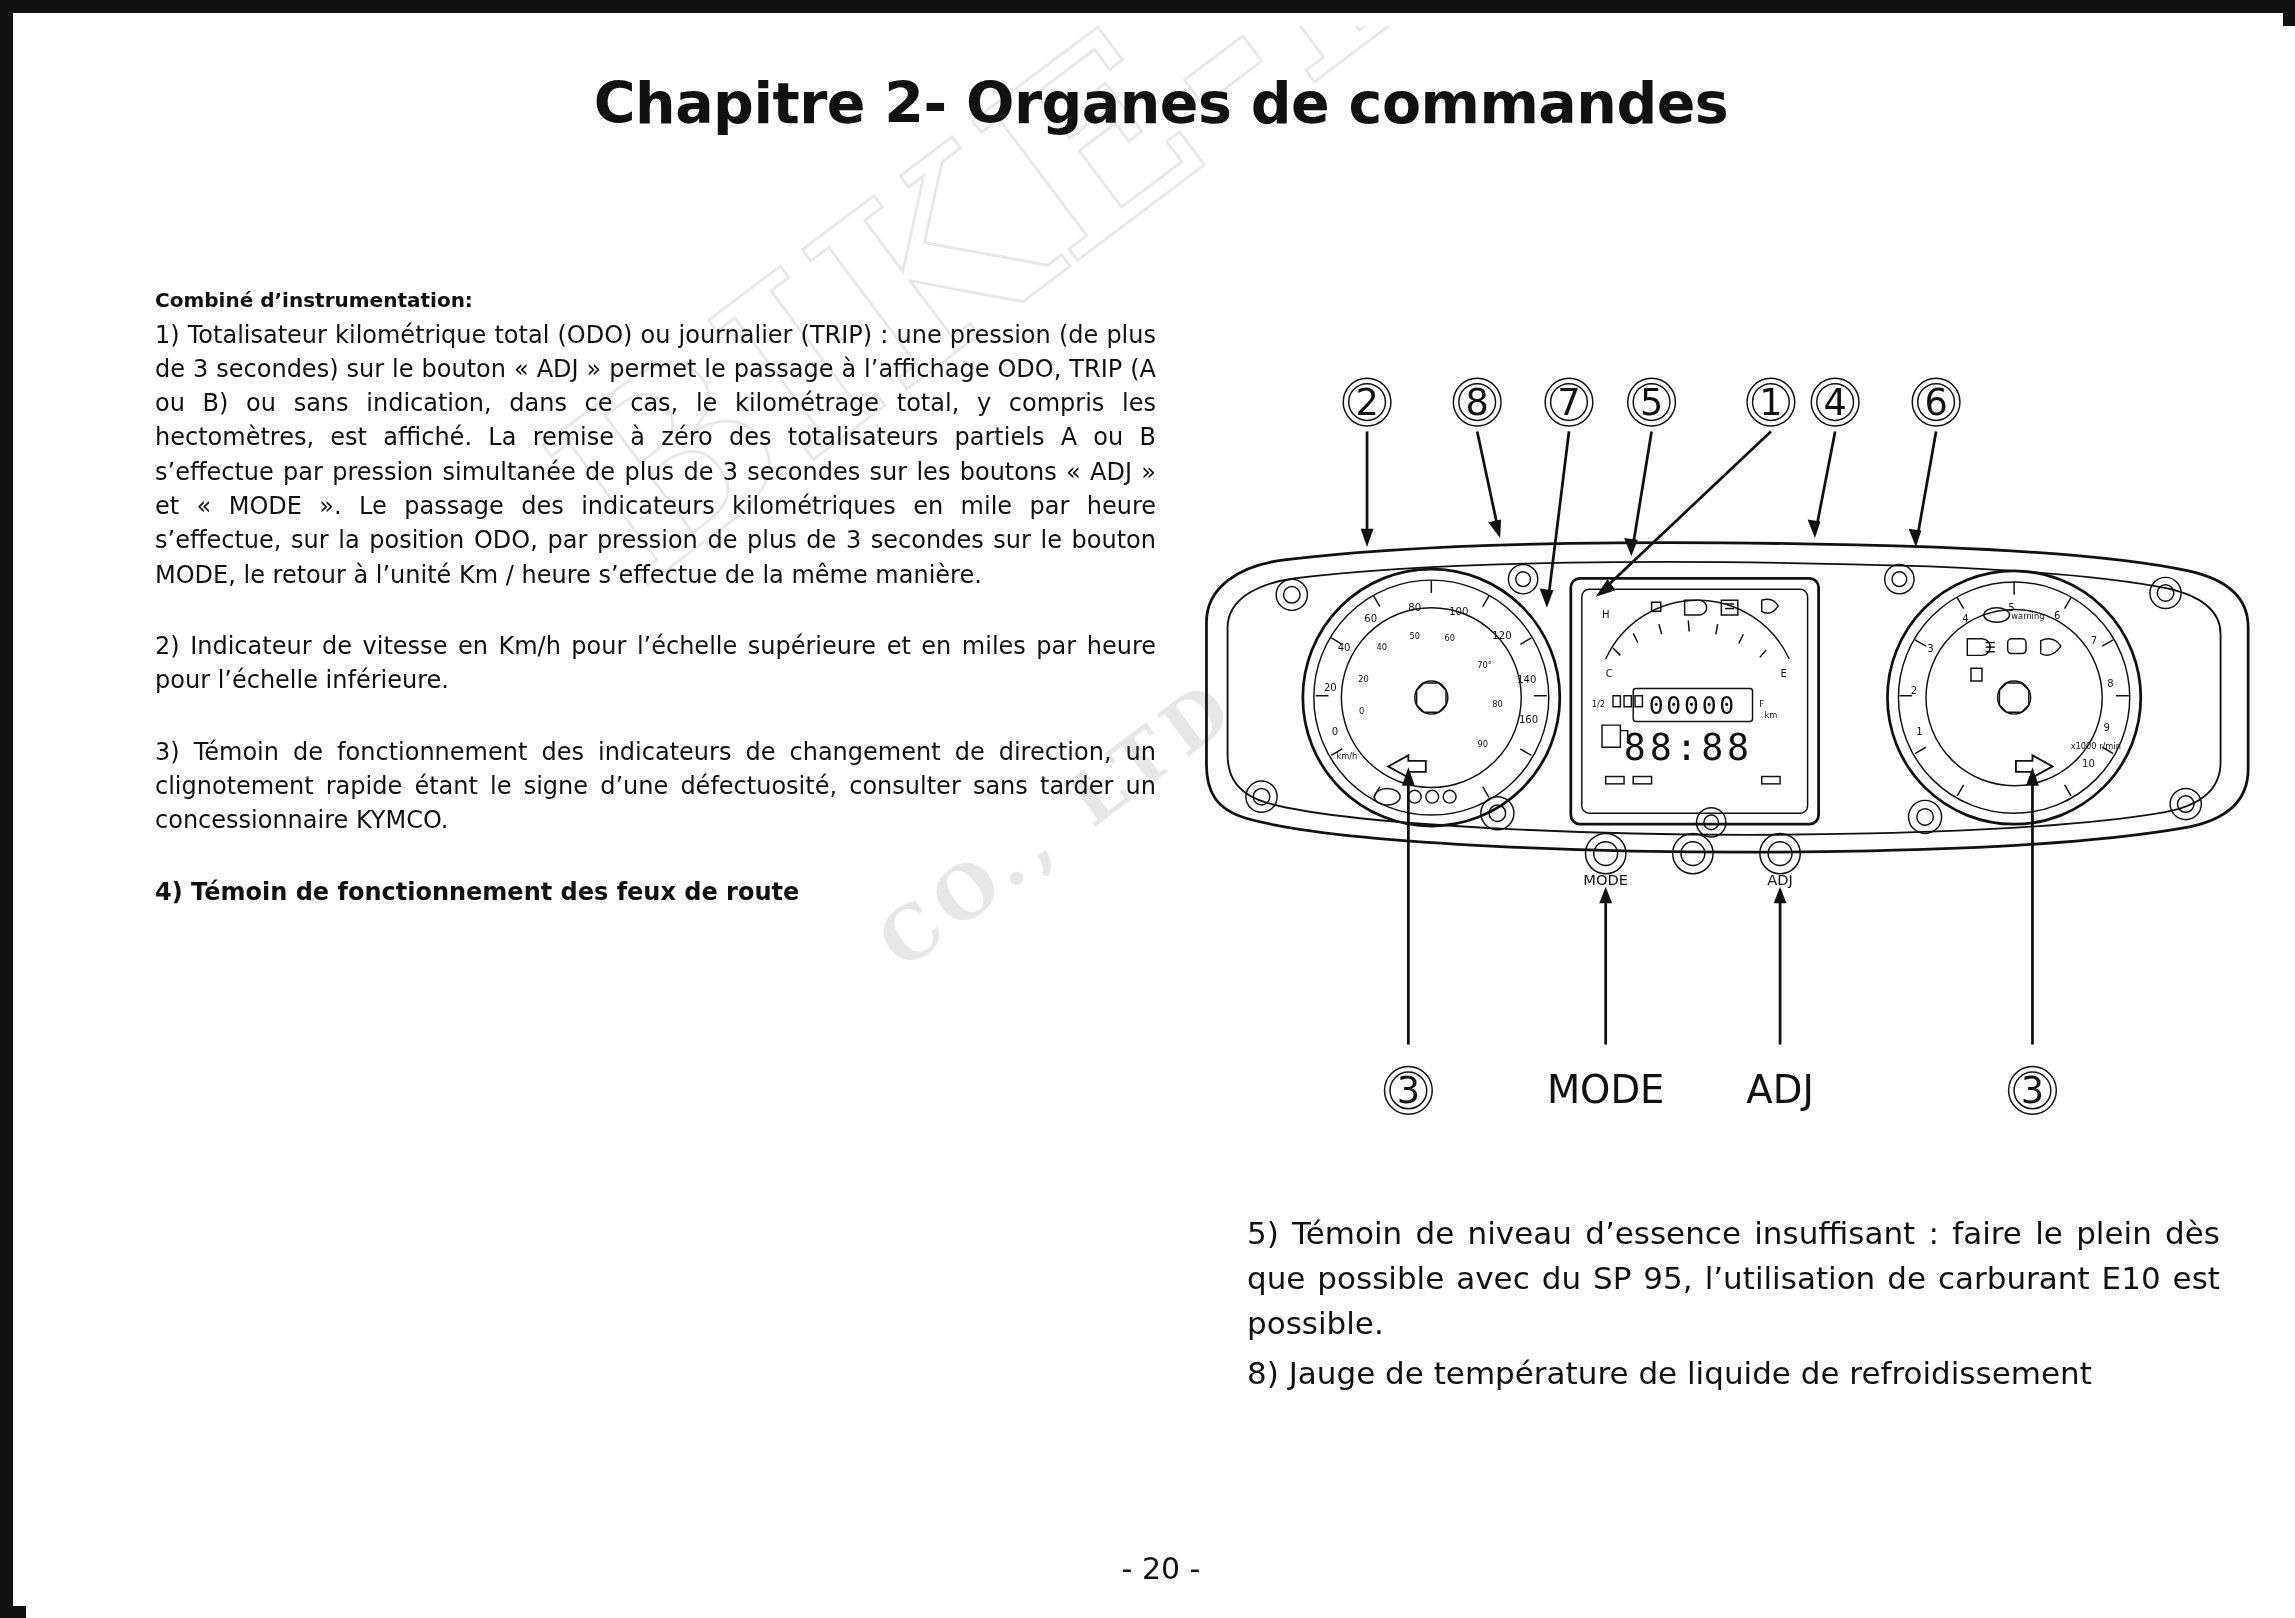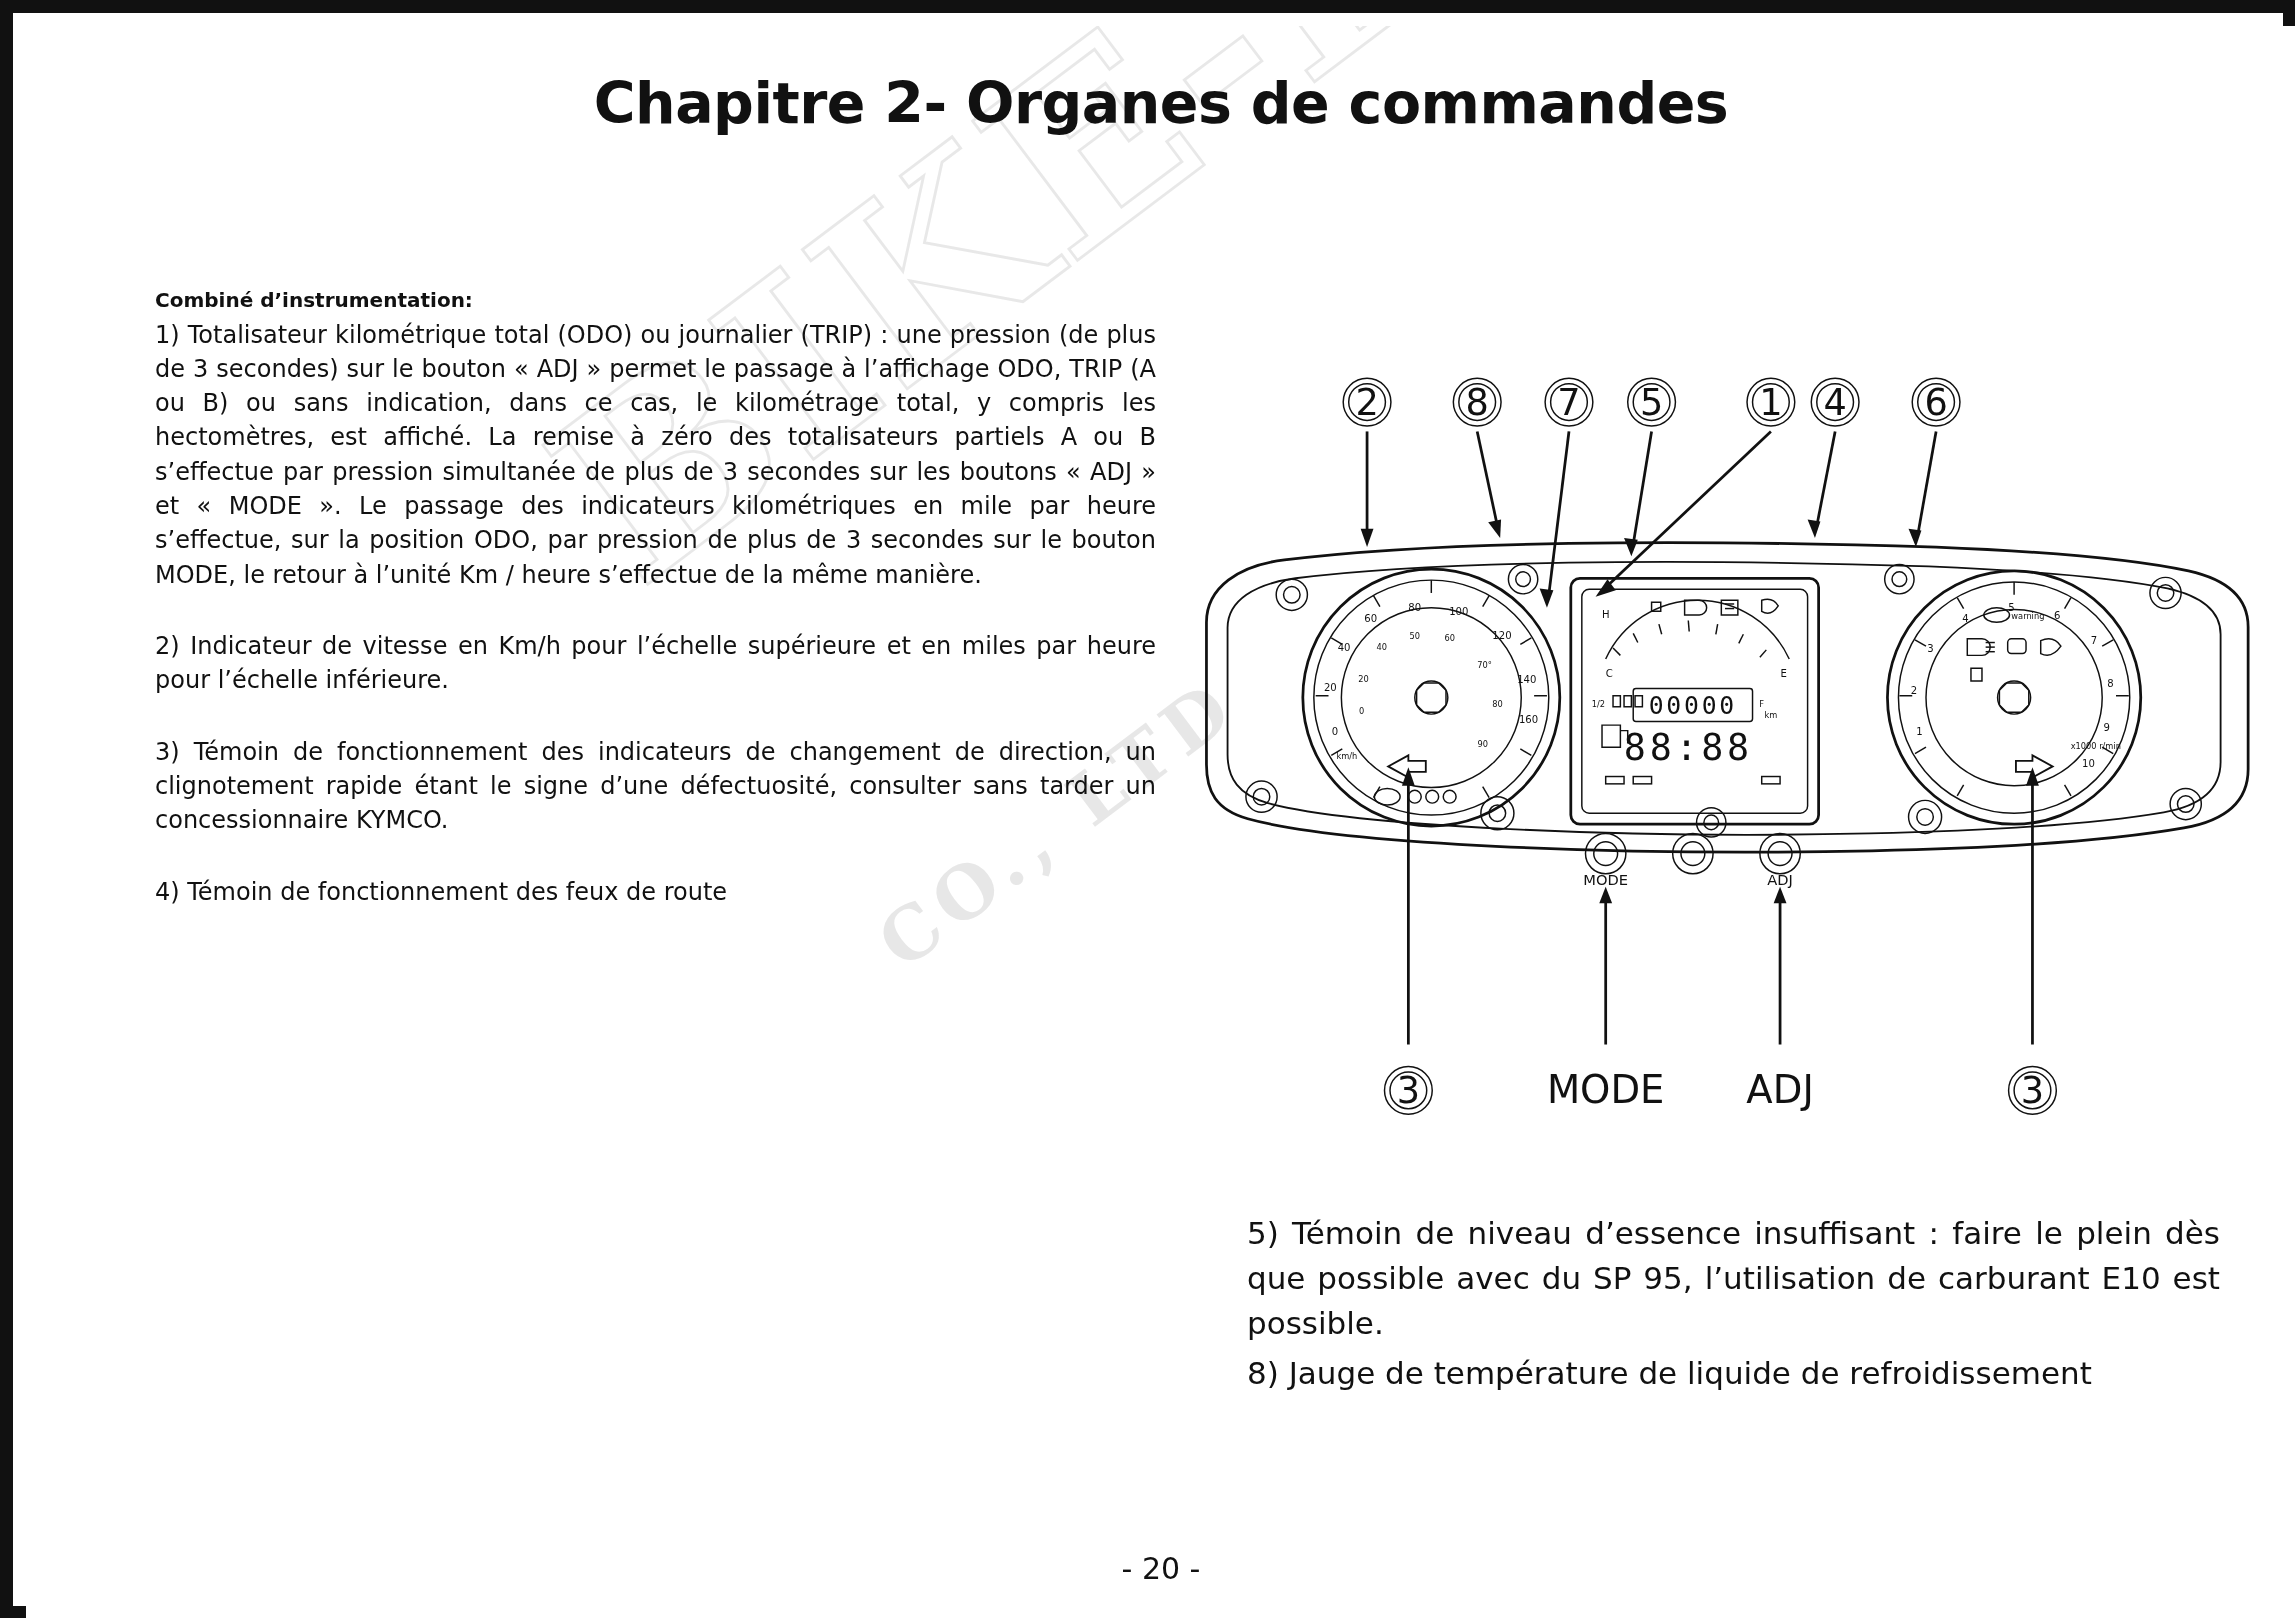--- a/index.html
+++ b/index.html
@@ -99,21 +99,21 @@
     margin-bottom: 5.5px;
     font-family: "DejaVu Sans", sans-serif;
   }
   .para {
     font-size: 24px;
     line-height: 1.43;
     text-align: justify;
     font-family: "DejaVu Sans", sans-serif;
     margin: 0 0 37px 0;
   }
-  .para.tight { margin-bottom: 0; }
+  .para.tight { margin-bottom: 0; font-weight: bold; }
 
   
   .right-col {
     position: absolute;
     left: 1221px;
     top: 1185px;
     width: 973px;
     z-index: 10;
   }
   .right-col .para {

